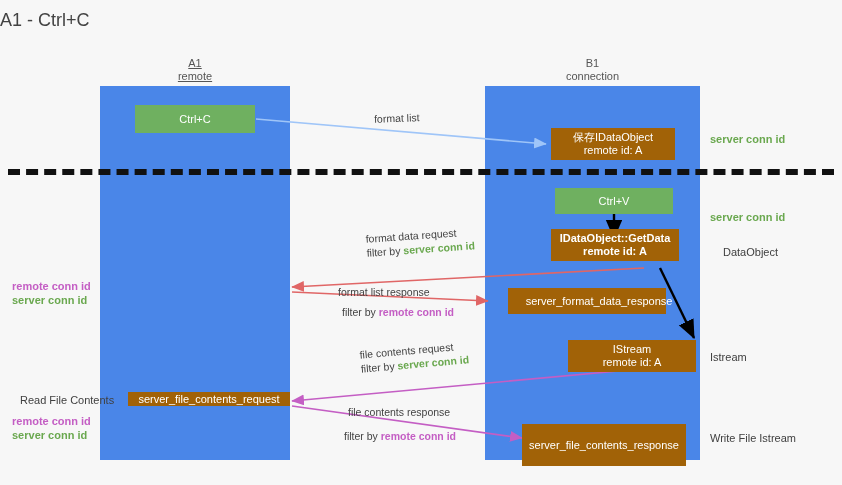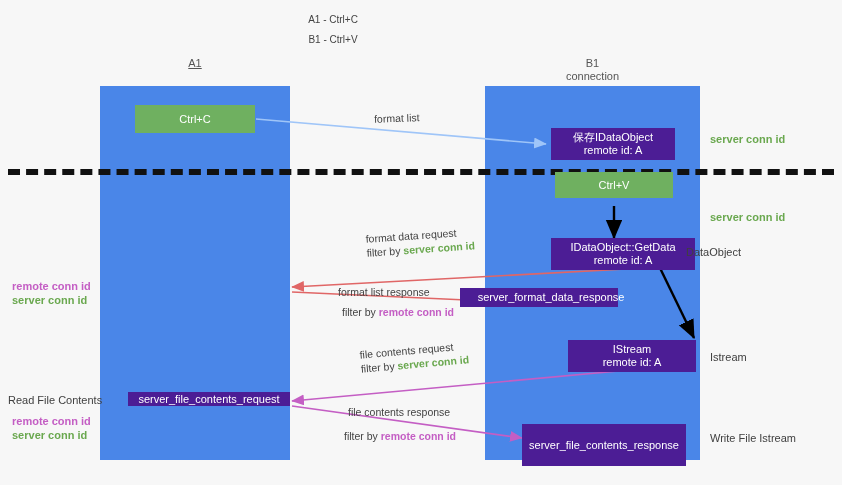--- a/index.html
+++ b/index.html
@@ -8,43 +8,43 @@
     background:#f7f7f7;
     font-family:"Liberation Sans",sans-serif;
     color:#404040;
   }
   #stage{position:absolute;inset:0;}
   .lane{position:absolute;background:#4a86e8;}
   .lane-a{left:100px;top:86px;width:190px;height:374px;}
   .lane-b{left:485px;top:86px;width:215px;height:374px;}
 
   .title{
-    position:absolute;left:0;top:10px;width:666px;text-align:center;
-    font-size:10px;color:#434343;line-height:20px;
+    position:absolute;left:0;top:10px;width:666px;
+    font-size:18px;color:#434343;line-height:20px;
   }
 
   .col-head{
     position:absolute;text-align:center;font-size:11px;color:#555;
     line-height:13px;
   }
   .col-head-a{left:120px;top:57px;width:150px;text-decoration:underline;}
   .col-head-b{left:520px;top:57px;width:145px;}
 
   .dashed-line{
     position:absolute;left:8px;top:169px;width:826px;height:0;
     border-top:6px dashed #111;
   }
 
   .box{
     position:absolute;box-sizing:border-box;
     display:flex;flex-direction:column;align-items:center;justify-content:center;
     color:#fff;font-size:11px;line-height:13px;text-align:center;
   }
   .box.green{background:#6aa84f;background:#6fb060;}
-  .box.orange{background:#4c1d95;}
+  .box.orange{background:#a16207;}
 
   .side-label{
     position:absolute;font-size:11px;line-height:14px;
   }
   .lbl-green{color:#6aa84f;font-weight:bold;}
   .lbl-magenta{color:#c45ec4;font-weight:bold;}
   .lbl-gray{color:#404040;}
 
   .arrow-label{
     position:absolute;font-size:10.5px;line-height:14px;color:#434343;
@@ -57,25 +57,25 @@
 </head>
 <body>
 
 <div id="stage">
 
   <div class="lane lane-a"></div>
   <div class="lane lane-b"></div>
 
   <div class="title">
     <div>A1 - Ctrl+C</div>
-    <div>B1 - Ctrl+V</div>
   </div>
 
   <div class="col-head col-head-a">
     <div>A1</div>
+    <div>remote</div>
   </div>
   <div class="col-head col-head-b">
     <div>B1</div>
     <div>connection</div>
   </div>
 
   <div class="dashed-line"></div>
 
   <svg class="arrows" viewBox="0 0 842 485">
     <defs>
@@ -110,36 +110,36 @@
 
   <div class="box green" style="left:135px;top:105px;width:120px;height:28px;">
     <span>Ctrl+C</span>
   </div>
 
   <div class="box orange" style="left:551px;top:128px;width:124px;height:32px;">
     <span>保存IDataObject</span>
     <span>remote id: A</span>
   </div>
 
-  <div class="box green" style="left:555px;top:172px;width:118px;height:26px;">
+  <div class="box green" style="left:555px;top:188px;width:118px;height:26px;">
     <span>Ctrl+V</span>
   </div>
 
-  <div class="box orange" style="left:551px;top:238px;width:144px;height:32px;">
+  <div class="box orange" style="left:551px;top:229px;width:128px;height:32px;font-weight:bold;">
     <span>IDataObject::GetData</span>
     <span>remote id: A</span>
   </div>
 
   <div class="box orange" style="left:568px;top:340px;width:128px;height:32px;">
     <span>IStream</span>
     <span>remote id: A</span>
   </div>
 
 
-  <div class="box orange" style="left:460px;top:288px;width:158px;height:19px;padding-left:24px;">
+  <div class="box orange" style="left:508px;top:288px;width:158px;height:26px;padding-left:24px;">
     <span>server_format_data_response</span>
   </div>
 
   <div class="box orange" style="left:128px;top:392px;width:162px;height:14px;">
     <span>server_file_contents_request</span>
   </div>
 
   <div class="box orange" style="left:522px;top:424px;width:164px;height:42px;">
     <span>server_file_contents_response</span>
   </div>
@@ -165,26 +165,26 @@
 
   <div class="arrow-label" style="left:348px;top:405px;">
     <div>file contents response</div>
     <div style="margin-top:10px;margin-left:-4px;"><span>filter by </span><span class="m">remote conn id</span></div>
   </div>
 
   <div class="side-label lbl-green" style="left:710px;top:132px;">server conn id</div>
 
   <div class="side-label lbl-green" style="left:710px;top:210px;">server conn id</div>
 
-  <div class="side-label lbl-gray" style="left:686px;top:245px;">DataObject</div>
+  <div class="side-label lbl-gray" style="left:723px;top:245px;">DataObject</div>
 
   <div class="side-label lbl-gray" style="left:710px;top:350px;">Istream</div>
 
   <div class="side-label lbl-gray" style="left:710px;top:431px;">Write File Istream</div>
 
   <div class="side-label lbl-magenta" style="left:12px;top:279px;">remote conn id</div>
   <div class="side-label lbl-green" style="left:12px;top:293px;">server conn id</div>
 
-  <div class="side-label lbl-gray" style="left:8px;top:393px;text-align:center;">Read File Contents</div>
+  <div class="side-label lbl-gray" style="left:20px;top:393px;text-align:center;">Read File Contents</div>
   <div class="side-label lbl-magenta" style="left:12px;top:414px;">remote conn id</div>
   <div class="side-label lbl-green" style="left:12px;top:428px;">server conn id</div>
 
 </div>
 
 </body></html>

